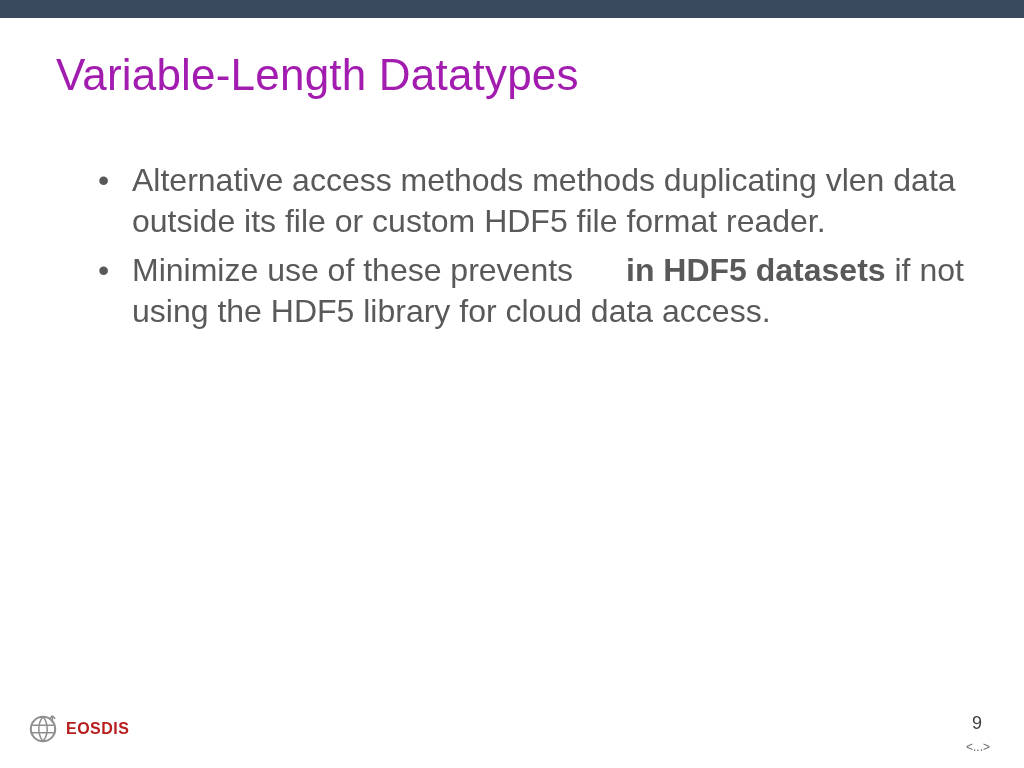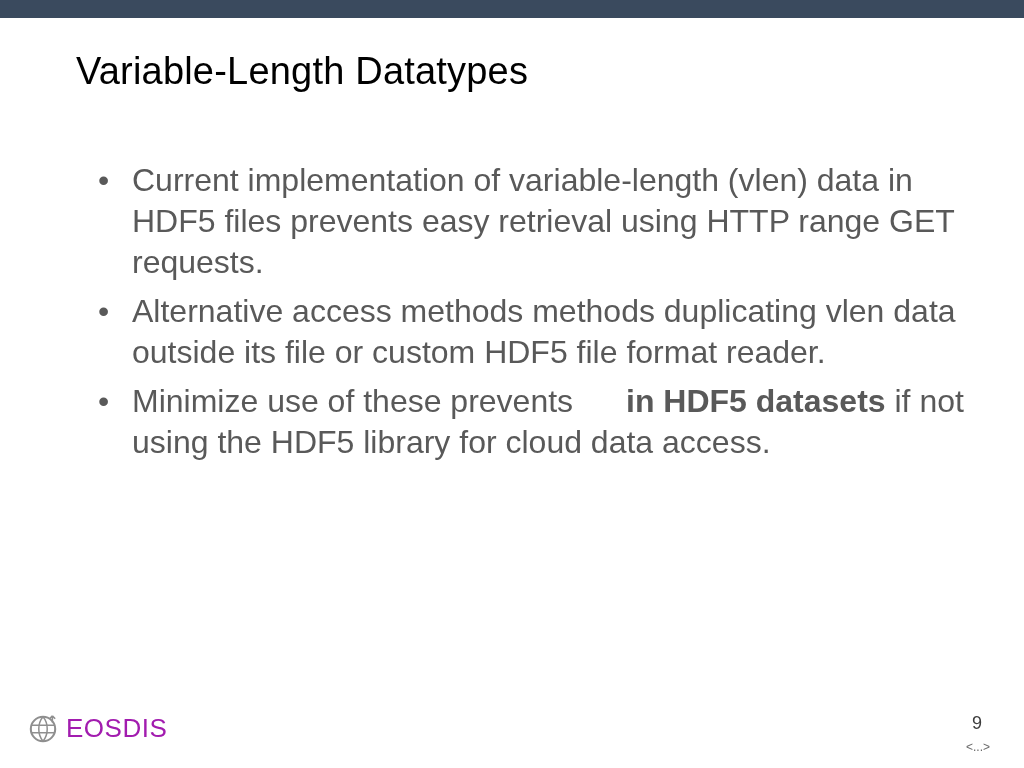--- a/index.html
+++ b/index.html
@@ -10,28 +10,27 @@
     position: relative;
     background: #ffffff;
   }
   .top-bar {
     width: 100%;
     height: 18px;
     background: #3a4a5e;
   }
   .title {
     font-family: "Segoe UI", Arial, sans-serif;
-    font-size: 38px;
+    font-size: 44px;
     font-weight: 400;
-    color: #000000;
+    color: #a21caf;
     position: absolute;
     left: 56px;
     top: 50px;
     letter-spacing: 0.2px;
-    margin-left: 20px;
   }
   .content {
     position: absolute;
     left: 90px;
     top: 160px;
     right: 60px;
   }
   .content ul {
     list-style: none;
   }
@@ -63,24 +62,24 @@
     align-items: center;
     gap: 8px;
     color: #8a8a8a;
   }
   .footer-logo .globe {
     width: 30px;
     height: 30px;
   }
   .footer-logo .logo-text {
     font-family: Arial, sans-serif;
-    font-size: 26px;
-    font-weight: 400;
+    font-size: 16px;
+    font-weight: 700;
     letter-spacing: 0.5px;
-    color: #a21caf;
+    color: #b91c1c;
   }
   .page-num {
     position: absolute;
     right: 42px;
     bottom: 34px;
     font-size: 18px;
     color: #3d3d3d;
     font-family: "Segoe UI", Arial, sans-serif;
   }
   .ellipsis-tag {
@@ -94,21 +93,20 @@
 </head>
 <body>
 
 <div class="slide">
   <div class="top-bar"></div>
 
   <h1 class="title">Variable-Length Datatypes</h1>
 
   <div class="content">
     <ul id="bullet-list">
-        <li><span>Current implementation of variable-length (vlen) data in HDF5 files prevents easy retrieval using HTTP range GET requests.</span></li>
         <li><span>Alternative access methods methods duplicating vlen data outside its file or custom HDF5 file format reader.</span></li>
         <li><span>Minimize use of these prevents </span><span class="bold">in HDF5 datasets</span><span> if not using the HDF5 library for cloud data access.</span></li>
       </ul>
   </div>
 
   <div class="footer-logo">
     <span class="globe">
       <svg viewBox="0 0 32 32" width="30" height="30">
         <circle cx="16" cy="16" r="13" fill="none" stroke="#8f8f8f" stroke-width="2.2"></circle>
         <path d="M16 3 C10 10 10 22 16 29 M16 3 C22 10 22 22 16 29" fill="none" stroke="#8f8f8f" stroke-width="1.6"></path>

